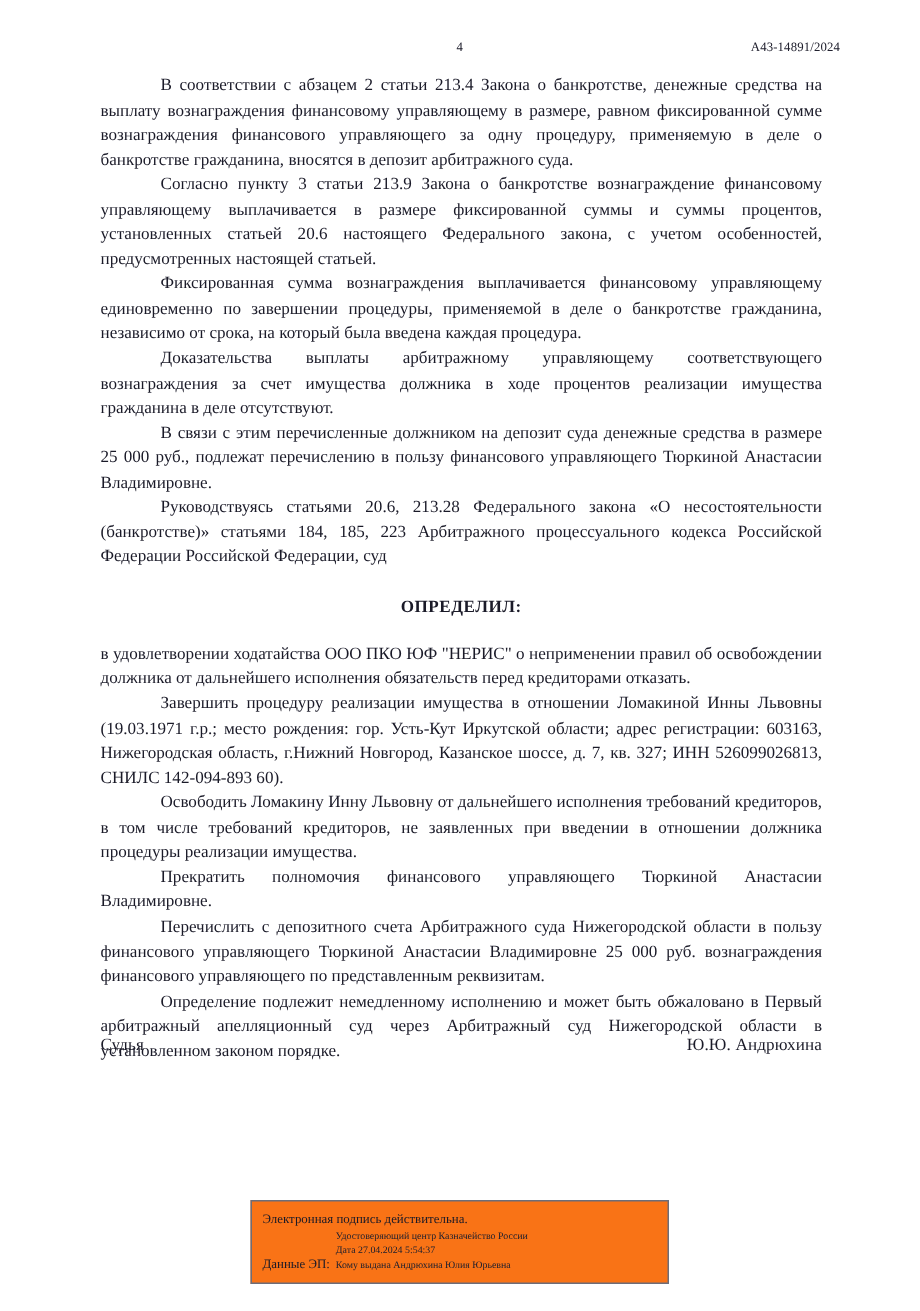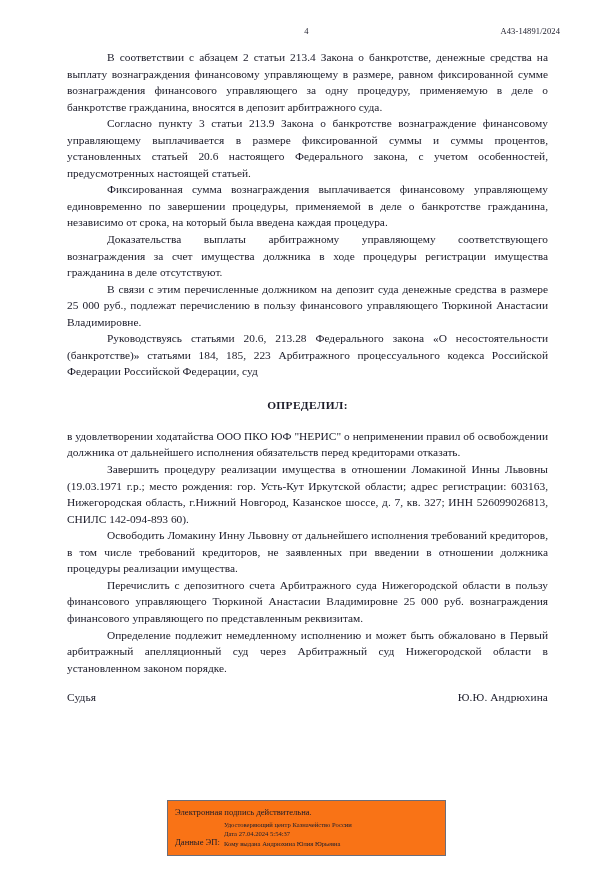--- a/index.html
+++ b/index.html
@@ -135,29 +135,30 @@
   <div class="doc-header">
     <span class="page-no">4</span>
     <span class="case-no">А43-14891/2024</span>
   </div>
 
   <div class="body-block">
 
     <p class="para">В соответствии с абзацем 2 статьи 213.4 Закона о банкротстве, денежные средства на выплату вознаграждения финансовому управляющему в размере, равном фиксированной сумме вознаграждения финансового управляющего за одну процедуру, применяемую в деле о банкротстве гражданина, вносятся в депозит арбитражного суда.</p>
     <p class="para">Согласно пункту 3 статьи 213.9 Закона о банкротстве вознаграждение финансовому управляющему выплачивается в размере фиксированной суммы и суммы процентов, установленных статьей 20.6 настоящего Федерального закона, с учетом особенностей, предусмотренных настоящей статьей.</p>
     <p class="para">Фиксированная сумма вознаграждения выплачивается финансовому управляющему единовременно по завершении процедуры, применяемой в деле о банкротстве гражданина, независимо от срока, на который была введена каждая процедура.</p>
-    <p class="para">Доказательства выплаты арбитражному управляющему соответствующего вознаграждения за счет имущества должника в ходе процедуры регистрации имущества гражданина в деле отсутствуют.</p>
+    <p class="para">Доказательства выплаты арбитражному управляющему соответствующего вознаграждения за счет имущества должника в ходе процентов реализации имущества гражданина в деле отсутствуют.</p>
     <p class="para">В связи с этим перечисленные должником на депозит суда денежные средства в размере 25 000 руб., подлежат перечислению в пользу финансового управляющего Тюркиной Анастасии Владимировне.</p>
     <p class="para">Руководствуясь статьями 20.6,  213.28 Федерального закона «О несостоятельности (банкротстве)» статьями 184, 185, 223 Арбитражного процессуального кодекса Российской Федерации Российской Федерации, суд</p>
 
     <div class="ruling-title">ОПРЕДЕЛИЛ:</div>
 
     <p class="para no-indent">в удовлетворении ходатайства ООО ПКО ЮФ "НЕРИС" о неприменении правил об освобождении должника от дальнейшего исполнения обязательств перед кредиторами отказать.</p>
     <p class="para">Завершить процедуру реализации имущества в отношении Ломакиной Инны Львовны (19.03.1971 г.р.; место рождения: гор. Усть-Кут Иркутской области; адрес регистрации: 603163, Нижегородская область, г.Нижний Новгород, Казанское шоссе, д. 7, кв. 327; ИНН 526099026813, СНИЛС 142-094-893 60).</p>
     <p class="para">Освободить Ломакину Инну Львовну от дальнейшего исполнения требований кредиторов, в том числе требований кредиторов, не заявленных при введении в отношении должника процедуры реализации имущества.</p>
+    <p class="para">Прекратить полномочия финансового управляющего Тюркиной Анастасии Владимировне.</p>
     <p class="para">Перечислить с депозитного счета Арбитражного суда Нижегородской области в пользу финансового управляющего Тюркиной Анастасии Владимировне 25 000 руб. вознаграждения финансового управляющего по представленным реквизитам.</p>
     <p class="para">Определение подлежит немедленному исполнению и может быть обжаловано в Первый арбитражный апелляционный суд через Арбитражный суд Нижегородской области в установленном законом порядке.</p>
 
   </div>
 
   <div class="signature-row">
     <span class="role">Судья</span>
     <span class="name">Ю.Ю. Андрюхина</span>
   </div>
 

